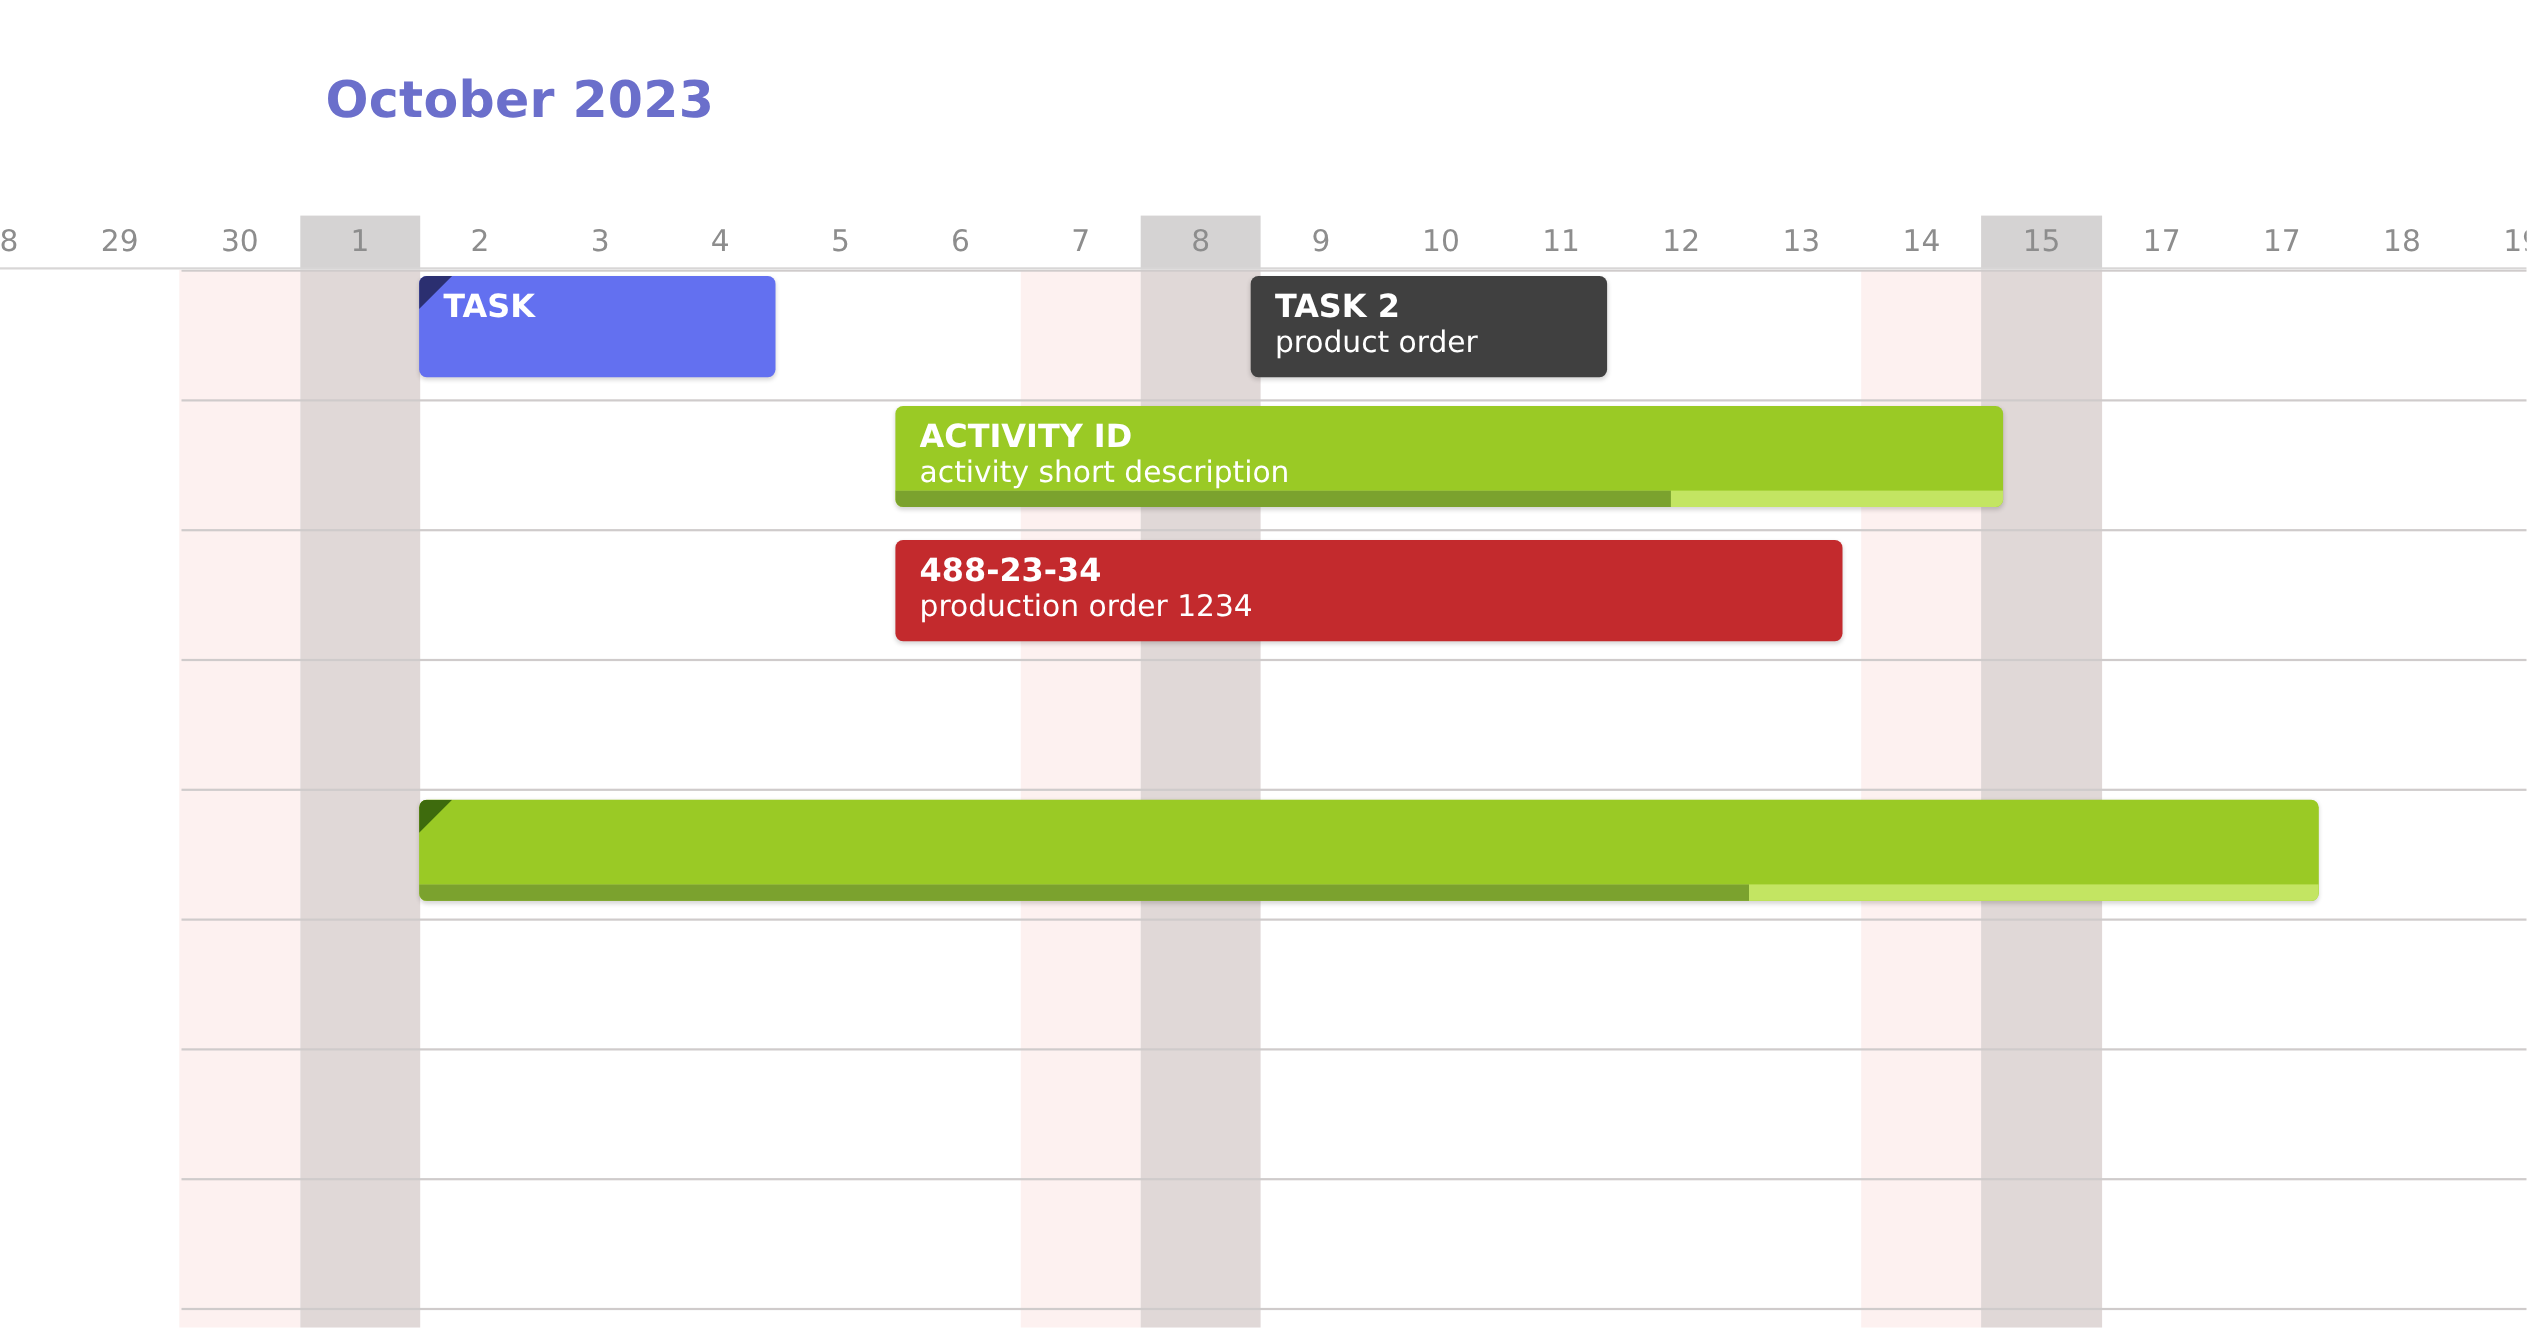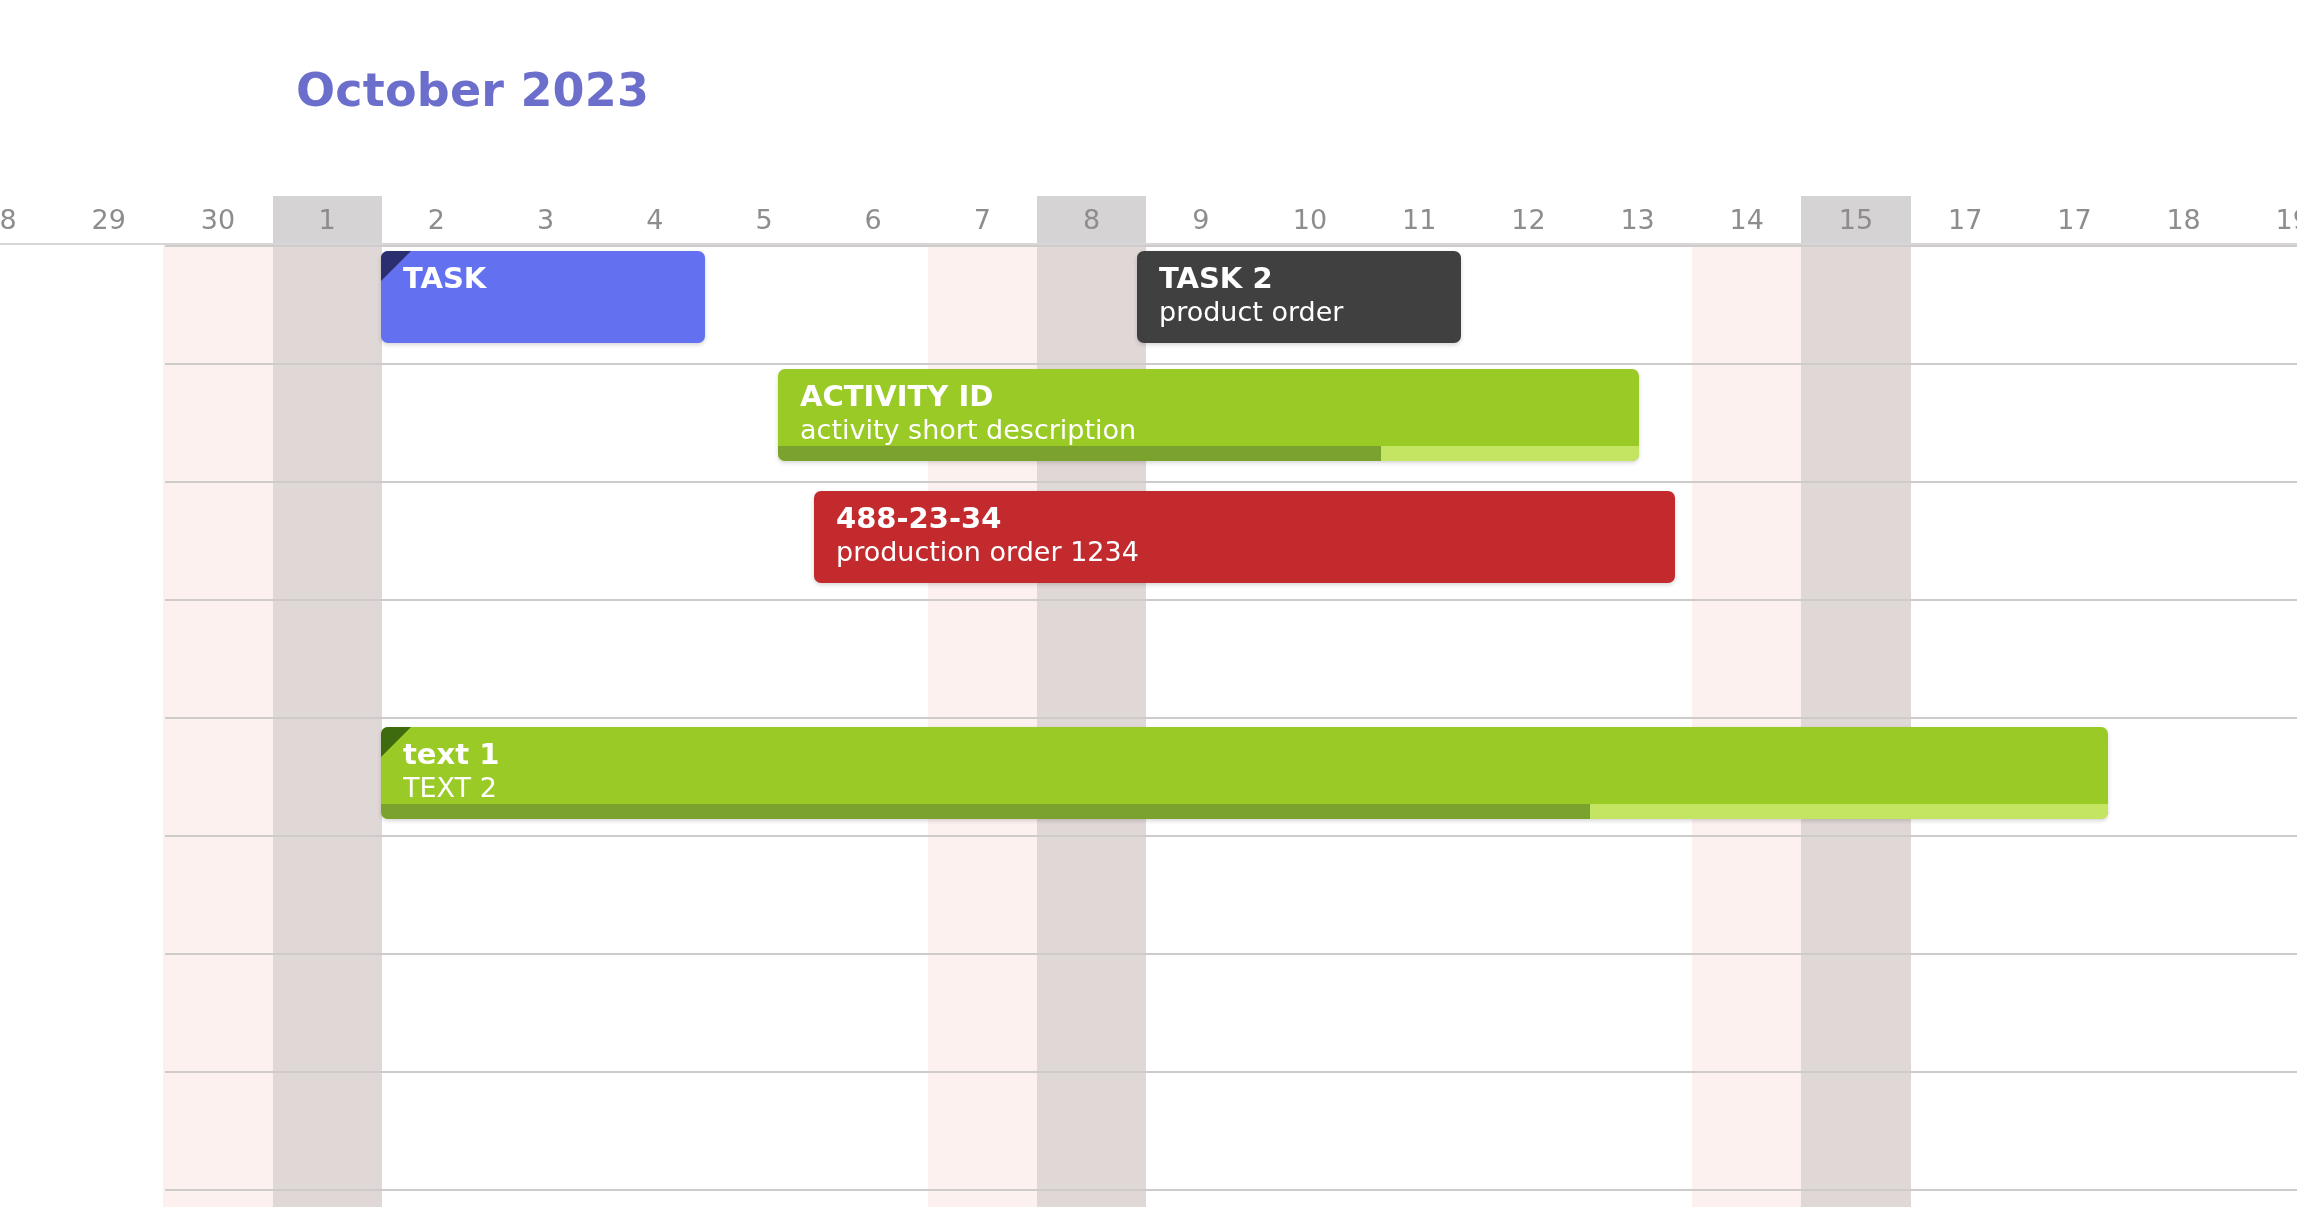--- a/index.html
+++ b/index.html
@@ -182,40 +182,36 @@
         <div class="txtwrap">
           <span class="t1">TASK</span>
         </div>
       </div>
       <div class="bar" style="left: 1137px; top: 251px; width: 324px; height: 92px; background: #404040;">
         <div class="txtwrap">
           <span class="t1">TASK 2</span>
           <span class="t2">product order</span>
         </div>
       </div>
-      <div class="bar" style="left: 778px; top: 369px; width: 861px; height: 92px; background: rgb(154, 202, 37);">
+      <div class="bar" style="left: 814px; top: 369px; width: 1007px; height: 92px; background: rgb(154, 202, 37);">
         <div class="txtwrap">
           <span class="t1">ACTIVITY ID</span>
           <span class="t2">activity short description</span>
         </div>
         <div class="prog-track" style="background: rgb(195, 229, 98);">
           <div class="prog-fill" style="width: 70%; background: rgb(123, 162, 46);"></div>
         </div>
       </div>
       <div class="bar" style="left: 814px; top: 491px; width: 861px; height: 92px; background: rgb(195, 42, 45);">
         <div class="txtwrap">
           <span class="t1">488-23-34</span>
           <span class="t2">production order 1234</span>
         </div>
       </div>
       <div class="bar" style="left: 381px; top: 727px; width: 1727px; height: 92px; background: rgb(154, 202, 37);">
         <div class="corner" style="border-top-color: rgb(62, 107, 13);"></div>
-        <div class="txtwrap">
-          <span class="t1">text 1</span>
-          <span class="t2">TEXT 2</span>
-        </div>
         <div class="prog-track" style="background: rgb(195, 229, 98);">
           <div class="prog-fill" style="width: 70%; background: rgb(123, 162, 46);"></div>
         </div>
       </div>
     </div>
 
 </div>
 
 </body></html>

